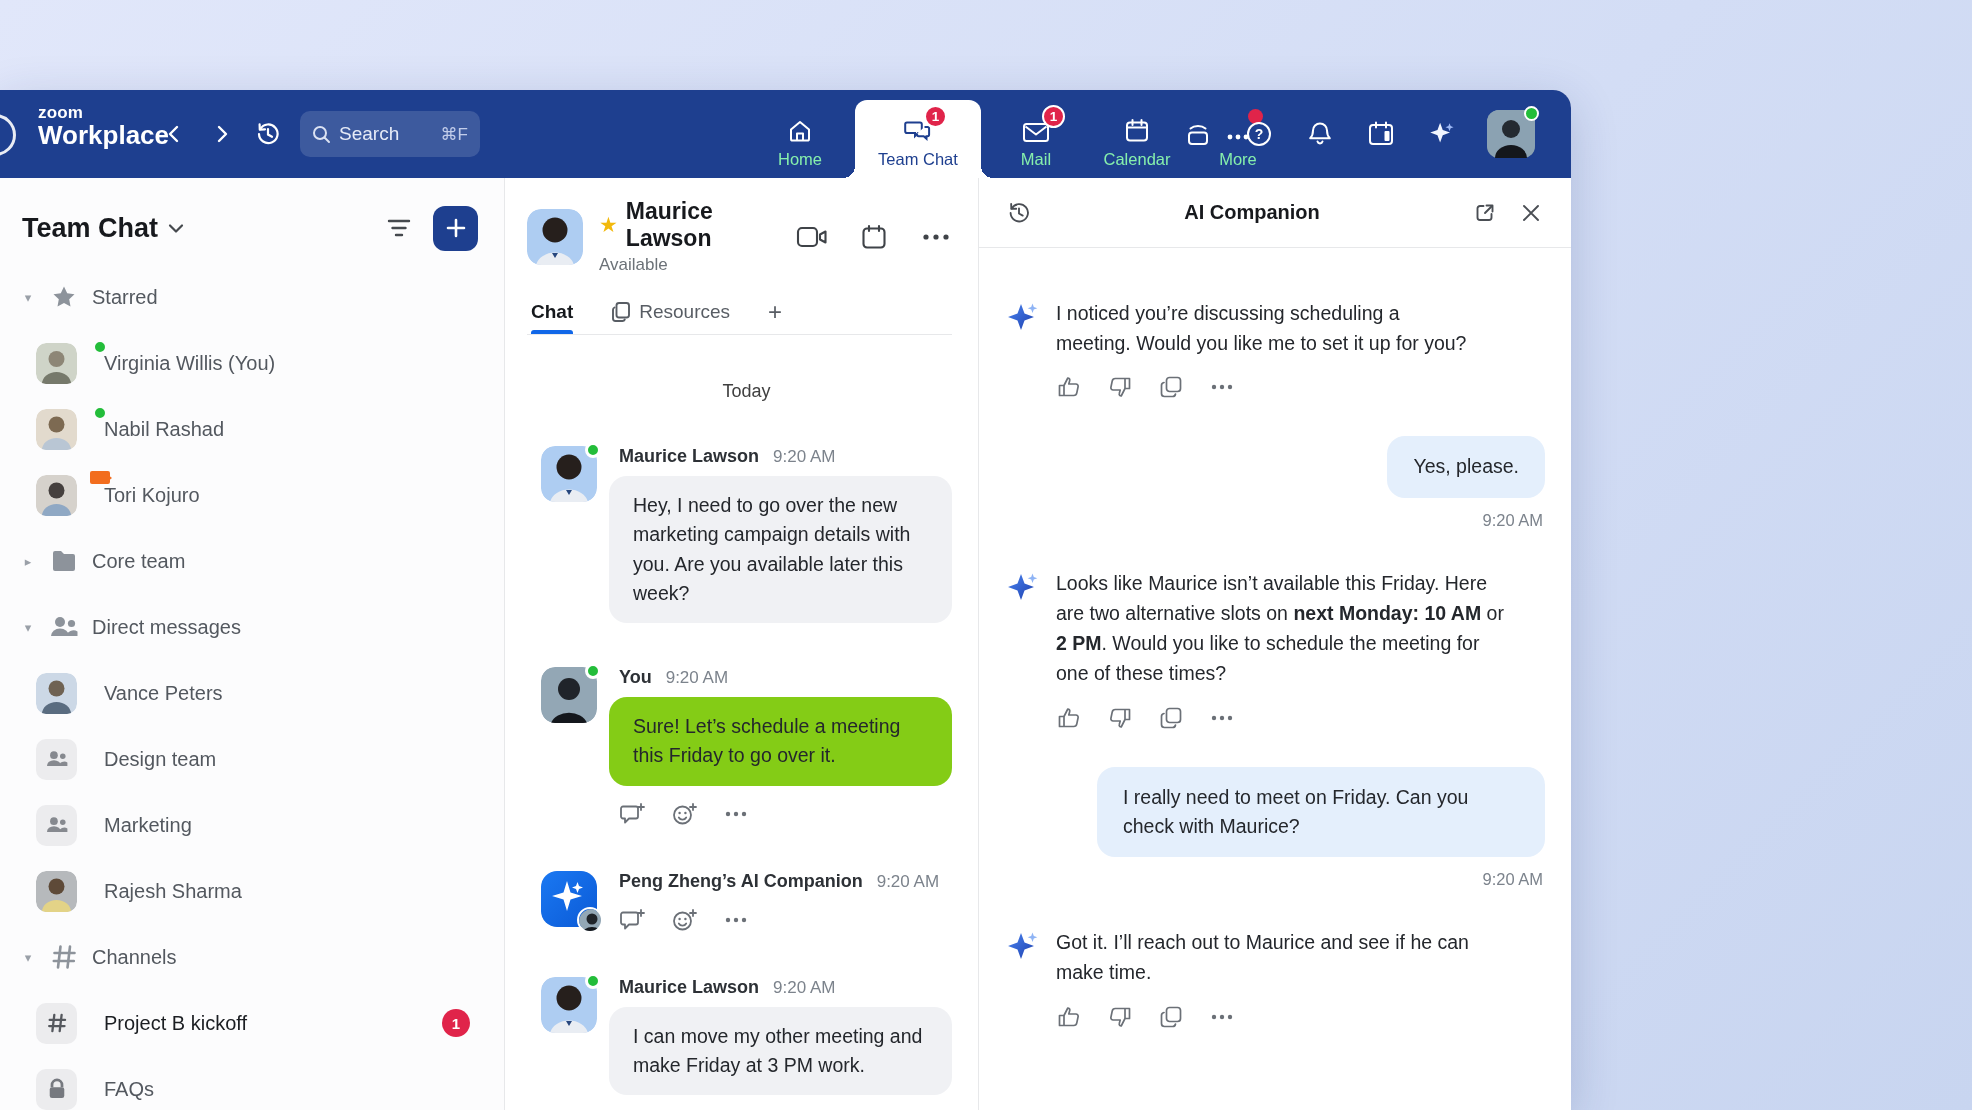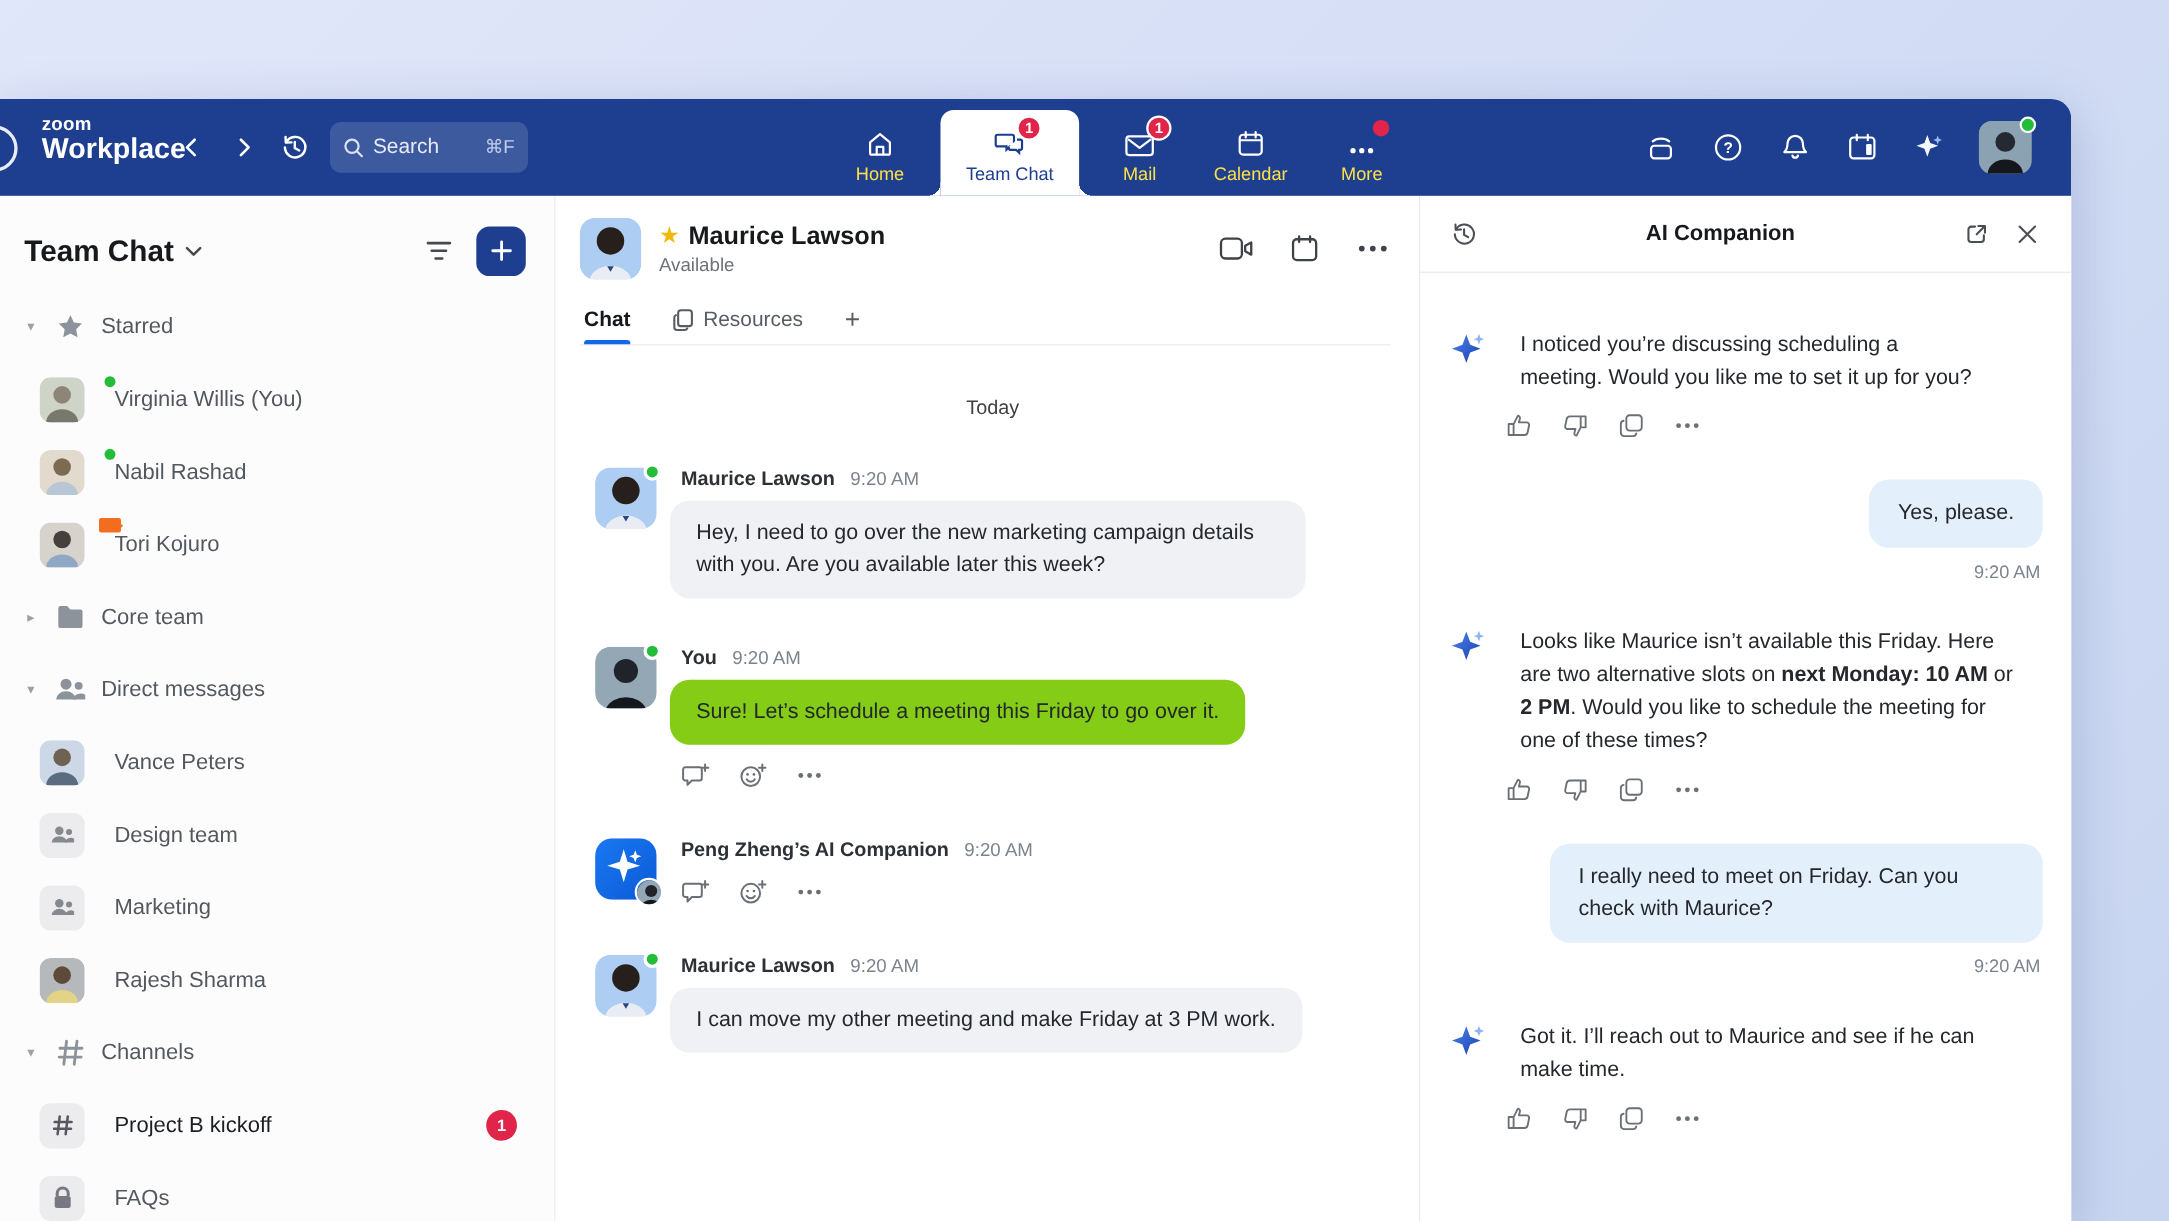--- a/index.html
+++ b/index.html
@@ -4,21 +4,21 @@
 <style>
   * { margin:0; padding:0; box-sizing:border-box; }
   html,body { width:1972px; height:1110px; overflow:hidden; }
   body {
     font-family:"Liberation Sans","DejaVu Sans",sans-serif;
     background:linear-gradient(135deg,#e1e7fa 0%,#d3ddf5 55%,#c8d5f0 100%);
     color:#24272c;
     position:relative;
   }
   .window {
-    position:absolute; left:0; top:90px; width:1883px; height:1020px;
+    position:absolute; left:0; top:90px; width:1571px; height:1020px;
     background:#fff; border-top-right-radius:18px; overflow:hidden;
     box-shadow:0 12px 48px rgba(25,45,110,.20);
     display:flex; flex-direction:column;
   }
   
   .topbar { height:88px; background:#1e3f8f; position:relative; flex:0 0 auto; color:#fff; }
   .partial-circle { position:absolute; left:-26px; top:24px; width:42px; height:42px; border:3px solid rgba(255,255,255,.9); border-radius:50%; }
   .logo { position:absolute; left:38px; top:14px; line-height:1.05; }
   .logo .l1 { font-size:17px; font-weight:700; letter-spacing:.2px; }
   .logo .l2 { font-size:26px; font-weight:700; }
@@ -27,21 +27,21 @@
   .searchbox {
     position:absolute; left:300px; top:21px; width:180px; height:46px;
     background:rgba(255,255,255,.14); border-radius:10px;
     display:flex; align-items:center; padding:0 12px; gap:8px;
   }
   .searchbox .ph { font-size:19px; color:#e6ebf7; flex:1; }
   .searchbox .sc { font-size:17px; color:#c2cdea; }
   .tabs { position:absolute; left:754px; top:0; height:88px; display:flex; gap:9px; }
   .tab { position:relative; width:92px; height:88px; display:flex; flex-direction:column; align-items:center; justify-content:flex-end; padding-bottom:9px; gap:5px; cursor:pointer; }
   .tab .ticon { position:relative; height:30px; display:flex; align-items:flex-end; }
-  .tab .tlabel { font-size:16.5px; color:#fde047; }
+  .tab .tlabel { font-size:16.5px; color:#86efac; }
   .tab.active { width:126px; background:#fff; border-radius:12px 12px 0 0; margin-top:10px; height:78px; }
   .tab.active .tlabel { color:#1e3f8f; }
   .tab.active .fillet { position:absolute; bottom:0; width:12px; height:12px; }
   .tab.active .fillet.fl { left:-12px; background:radial-gradient(circle at 0 0, rgba(0,0,0,0) 12px, #fff 12px); }
   .tab.active .fillet.fr { right:-12px; background:radial-gradient(circle at 12px 0, rgba(0,0,0,0) 12px, #fff 12px); }
   .badge {
     position:absolute; top:-10px; right:-14px; min-width:23px; height:23px; padding:0 5px;
     background:#e0244a; border:2.5px solid #fff; border-radius:12px;
     color:#fff; font-size:13.5px; font-weight:700; display:flex; align-items:center; justify-content:center;
   }
@@ -101,21 +101,21 @@
   .bubble.grey { background:#f0f1f4; }
   .bubble.blue { background:#84cc16; }
   .m-actions { display:flex; gap:26px; margin-top:15px; padding-left:10px; }
   .act-btn { width:26px; height:26px; display:flex; align-items:center; justify-content:center; color:#6b7077; cursor:pointer; }
   
   .ai-panel { width:593px; flex:0 0 auto; border-left:1px solid #e7e8ea; display:flex; flex-direction:column; background:#fff; }
   .ai-head { height:70px; flex:0 0 auto; border-bottom:1px solid #e7e8ea; display:flex; align-items:center; padding:0 24px; }
   .ai-title { flex:1; text-align:center; font-size:20px; font-weight:700; color:#17191d; }
   .ai-head .tr-btn { color:#4a4e54; }
   .ai-body { flex:1; padding:50px 26px 0 26px; overflow:hidden; }
-  .ai-msg { display:flex; gap:29px; margin-top:38px; }
+  .ai-msg { display:flex; gap:15px; margin-top:38px; }
   .ai-msg:first-child { margin-top:0; }
   .ai-ic { flex:0 0 36px; padding-top:2px; }
   .ai-text { font-size:19.5px; line-height:1.55; color:#24272c; }
   .w420 { max-width:420px; } .w450 { max-width:452px; }
   .feedback { display:flex; gap:25px; margin-top:16px; margin-left:51px; }
   .user-msg { display:flex; flex-direction:column; align-items:flex-end; margin-top:36px; }
   .user-bubble { background:#e4effc; border-radius:18px; padding:16px 26px; font-size:19.5px; line-height:1.5; color:#24272c; width:fit-content; }
   .user-time { font-size:16.5px; color:#7c838c; margin-top:13px; padding-right:2px; }
   .w380 { max-width:396px; }
   svg { display:block; }

